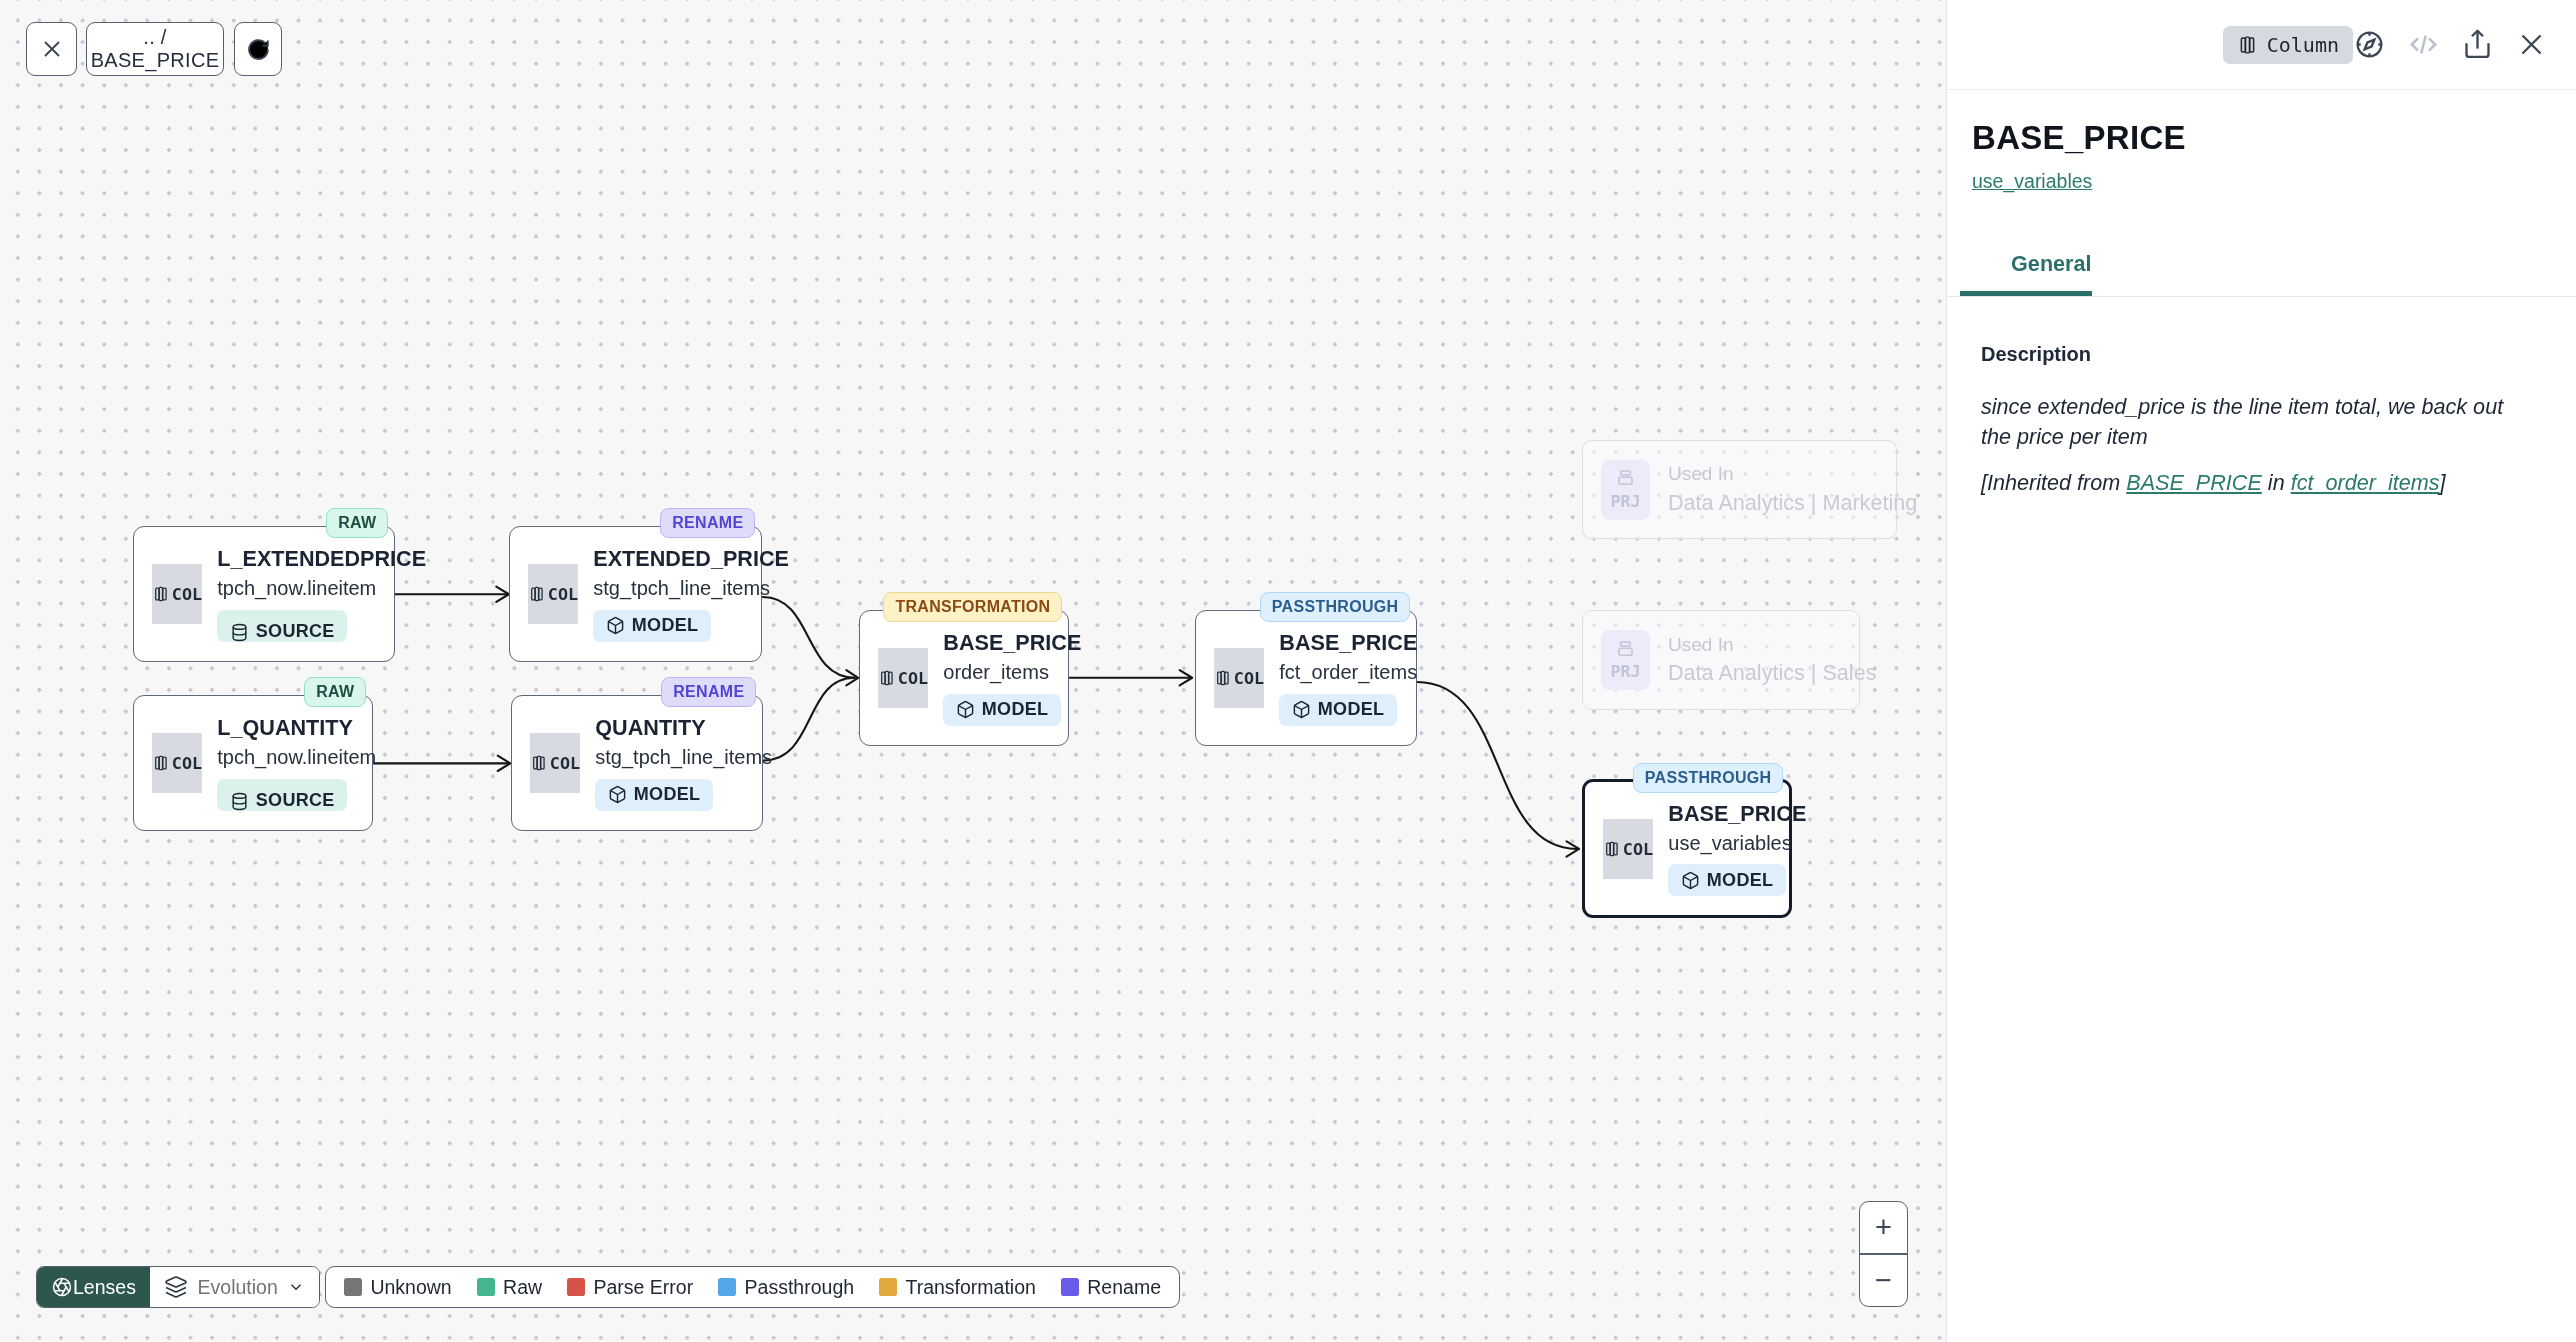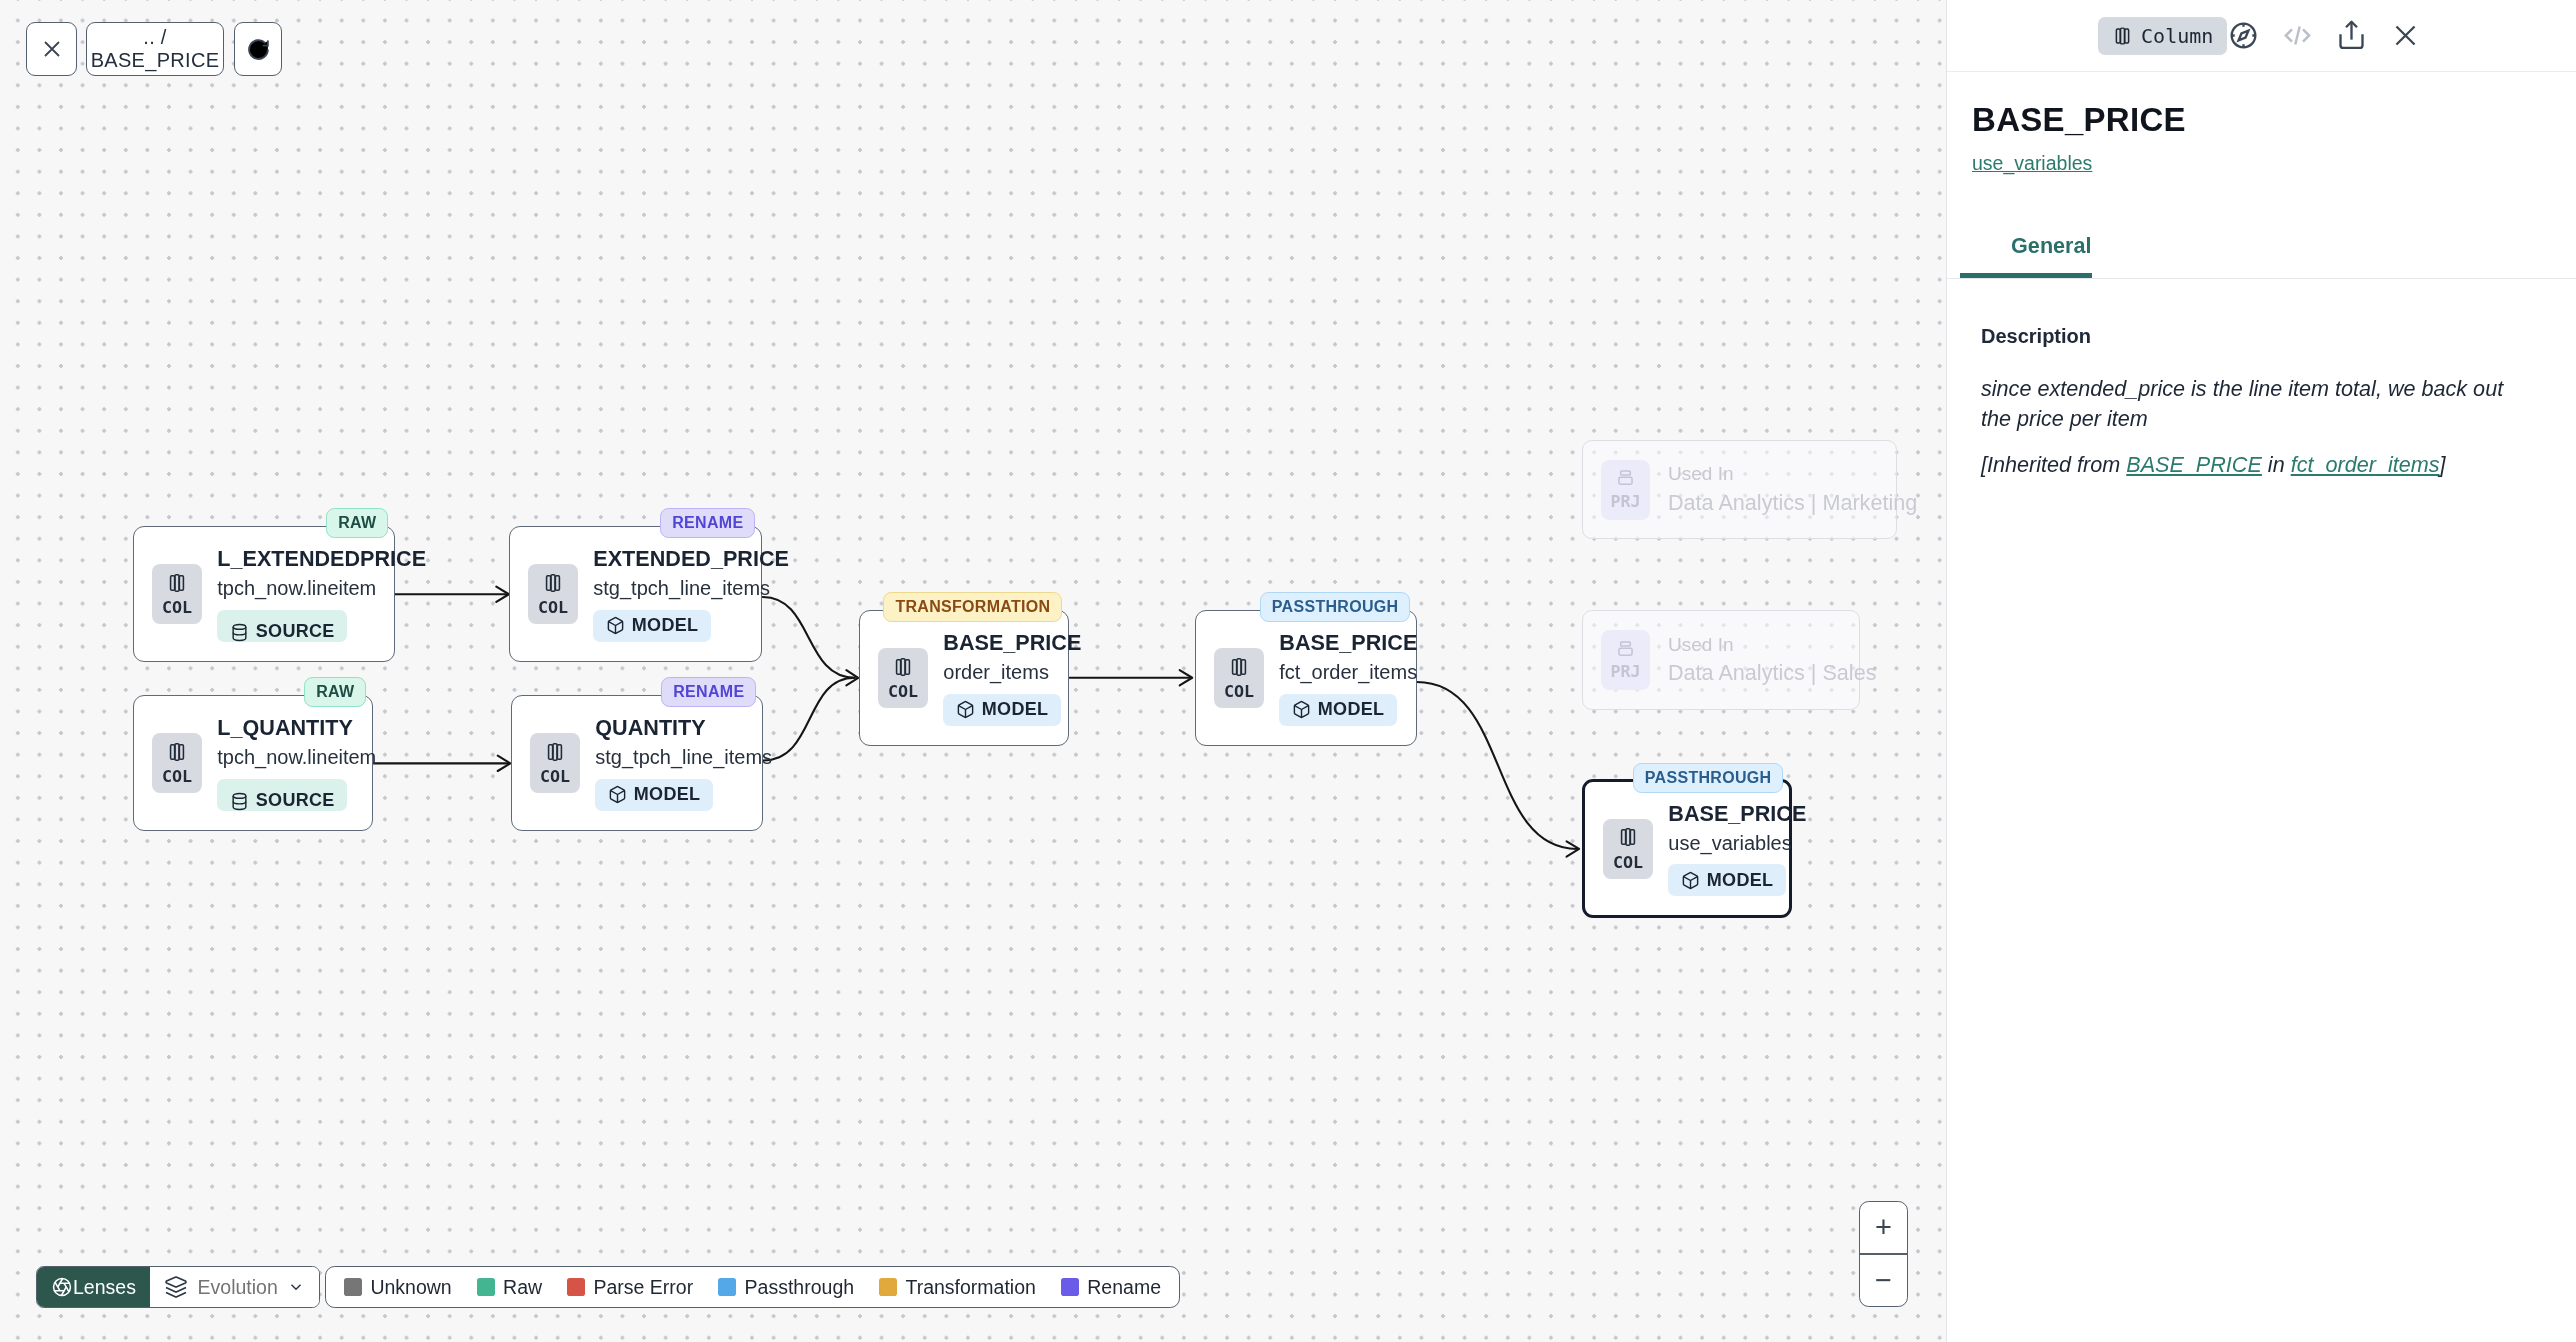--- a/index.html
+++ b/index.html
@@ -22,22 +22,22 @@
   
   .node{position:absolute;background:#ffffff;border:1.7px solid #5e6a79;border-radius:11px;
     display:flex;align-items:center;gap:15.3px;padding:0 16.7px 0 18px;cursor:pointer;}
   .node.selected{border:3.5px solid #141c2b;}
   .node-badge{position:absolute;top:-19px;right:5.6px;height:30px;padding:0 11px;border-radius:8.4px;
     display:flex;align-items:center;font-size:16px;font-weight:bold;letter-spacing:0.3px;}
   .badge-raw{background:#d8f6e9;border:1.4px solid #8fe2c3;color:#1f4d44;}
   .badge-rename{background:#dfdcfa;border:1.4px solid #bcb3f4;color:#5145d4;}
   .badge-transformation{background:#fdf1c6;border:1.4px solid #edd88d;color:#8a4a14;}
   .badge-passthrough{background:#def0fd;border:1.4px solid #afd8f6;color:#2a5d8c;}
-  .col-chip{flex:0 0 auto;width:50px;height:60px;background:#d7dae1;border-radius:8px;
-    display:flex;flex-direction:column;align-items:center;justify-content:center;gap:2.1px;color:#222b38;}
+  .col-chip{flex:0 0 auto;width:50px;height:60px;background:#d7dae1;border-radius:0;
+    display:flex;flex-direction:row;align-items:center;justify-content:center;gap:2.1px;color:#222b38;}
   .col-chip .k{font-family:"DejaVu Sans Mono",monospace;font-size:16.7px;font-weight:bold;}
   .node-body{display:flex;flex-direction:column;align-items:flex-start;}
   .node-title{font-size:21.6px;font-weight:bold;color:#1b2433;white-space:nowrap;}
   .node-sub{font-size:20px;color:#27303d;margin-top:4.9px;white-space:nowrap;}
   .type-chip{margin-top:9.7px;height:32px;padding:0 12.5px;border-radius:7px;display:flex;
     align-items:center;gap:7px;font-size:18px;font-weight:bold;color:#1b2433;letter-spacing:0.3px;}
   .chip-source{background:#dbf2ec;align-items:flex-end;}
   .chip-model{background:#dfeefb;}
 
   
@@ -64,22 +64,22 @@
   
   .zoom-ctrl{position:absolute;left:1859px;top:1201px;width:49px;height:106px;background:#ffffff;
     border:1.7px solid #55606f;border-radius:9.7px;display:flex;flex-direction:column;overflow:hidden;}
   .zoom-ctrl button{flex:1;border:none;background:transparent;font-size:29px;color:#3a4454;
     cursor:pointer;line-height:1;font-family:inherit;}
   .zoom-ctrl .divider{height:1.7px;background:#55606f;}
 
   
   .panel{position:absolute;left:1946px;top:0;width:630px;height:1343px;background:#ffffff;
     border-left:1.4px solid #e3e4e8;}
-  .panel-header{height:72px;border-bottom:1.4px solid #ecedf0;display:flex;align-items:center;
-    justify-content:center;padding:0 28px 0 25px;}
+  .panel-header{height:90px;border-bottom:1.4px solid #ecedf0;display:flex;align-items:center;
+    justify-content:flex-end;padding:0 28px 0 25px;}
   .type-badge{height:38px;background:#d5d9e0;border-radius:7px;display:flex;align-items:center;
     gap:8.4px;padding:0 14px;color:#1d2632;font-family:"DejaVu Sans Mono",monospace;font-size:20px;}
   .hdr-icons{display:flex;align-items:center;gap:21px;}
   .hdr-icons .icon{width:33px;height:33px;display:flex;align-items:center;justify-content:center;cursor:pointer;}
   .panel-title{margin:29px 0 0 25px;font-size:33px;font-weight:bold;color:#10151d;letter-spacing:0.3px;}
   .panel-link{margin:12.5px 0 0 25px;font-size:19.5px;color:#2b7a6e;text-decoration:underline;cursor:pointer;display:inline-block;}
   .tabs{position:relative;margin-top:58px;height:45px;}
   .tab{position:absolute;left:12.5px;width:132px;text-align:right;font-size:21.6px;font-weight:bold;
     color:#2a6f6a;cursor:pointer;}
   .tab-underline{position:absolute;left:12.5px;bottom:0;width:132px;height:4.9px;background:#2a6f6a;}

